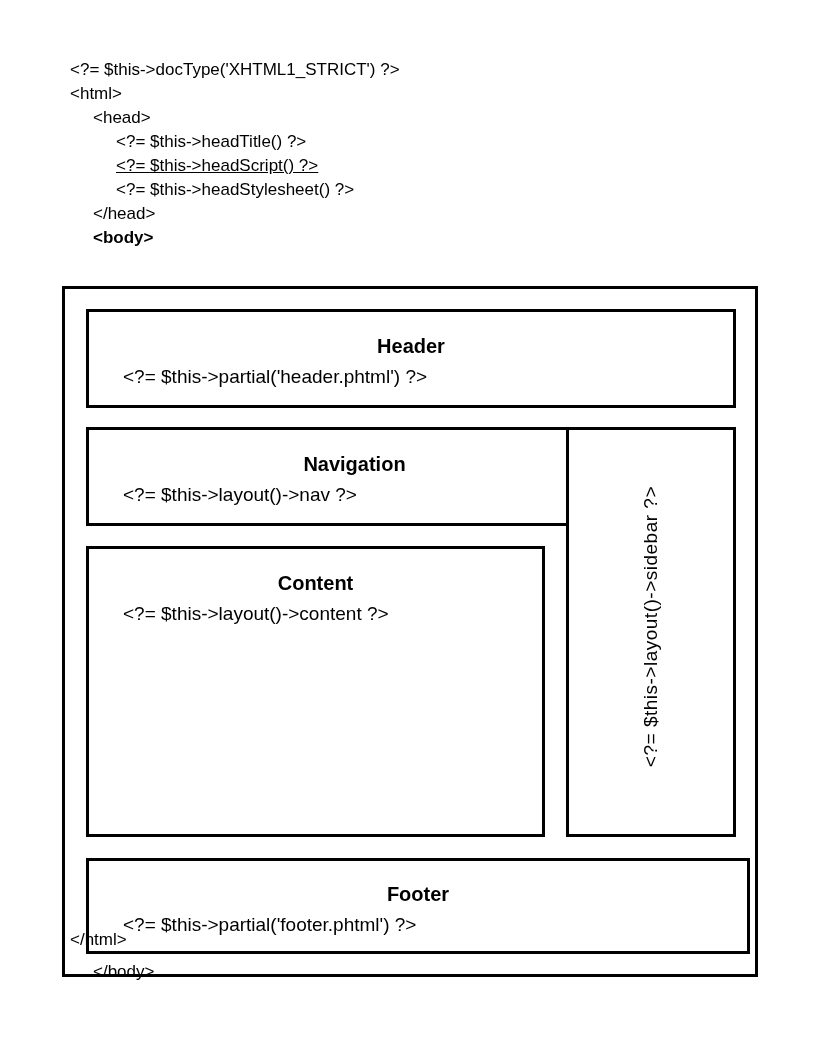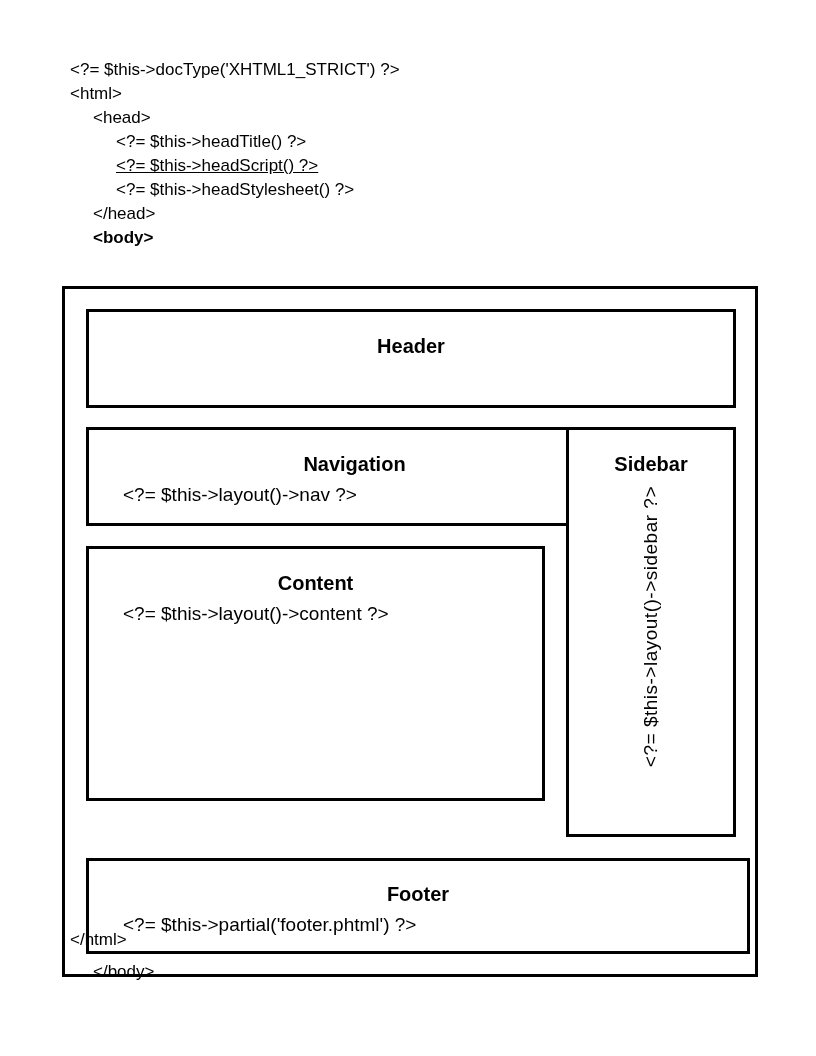--- a/index.html
+++ b/index.html
@@ -97,21 +97,21 @@
     height: 99px;
   }
   .box-nav .box-title { top: 22px; }
   .box-nav .box-code  { left: 34px; top: 53px; }
 
   
   .box-content {
     left: 21px;
     top: 257px;
     width: 459px;
-    height: 255px;
+    height: 291px;
   }
   .box-content .box-title { top: 22px; }
   .box-content .box-code  { left: 34px; top: 53px; }
 
   
   .box-sidebar {
     left: 501px;
     top: 138px;
     width: 170px;
     height: 410px;
@@ -157,34 +157,34 @@
   <div class="code-line cl-5">&lt;?= $this-&gt;headScript() ?&gt;</div>
   <div class="code-line cl-6">&lt;?= $this-&gt;headStylesheet() ?&gt;</div>
   <div class="code-line cl-7">&lt;/head&gt;</div>
   <div class="code-line cl-8">&lt;body&gt;</div>
 </div>
 
 <div class="diagram-outer">
 
   <div class="box box-header">
     <div class="box-title">Header</div>
+    <div class="box-code">&lt;?= $this-&gt;partial('header.phtml') ?&gt;</div>
   </div>
 
   <div class="box box-nav">
     <div class="box-title">Navigation</div>
     <div class="box-code">&lt;?= $this-&gt;layout()-&gt;nav ?&gt;</div>
   </div>
 
   <div class="box box-content">
     <div class="box-title">Content</div>
     <div class="box-code">&lt;?= $this-&gt;layout()-&gt;content ?&gt;</div>
   </div>
 
   <div class="box box-sidebar">
-    <div class="box-title">Sidebar</div>
     <div class="box-code">
       <span class="vertical-code">&lt;?= $this-&gt;layout()-&gt;sidebar ?&gt;</span>
     </div>
   </div>
 
   <div class="box box-footer">
     <div class="box-title">Footer</div>
     <div class="box-code">&lt;?= $this-&gt;partial('footer.phtml') ?&gt;</div>
   </div>
 

